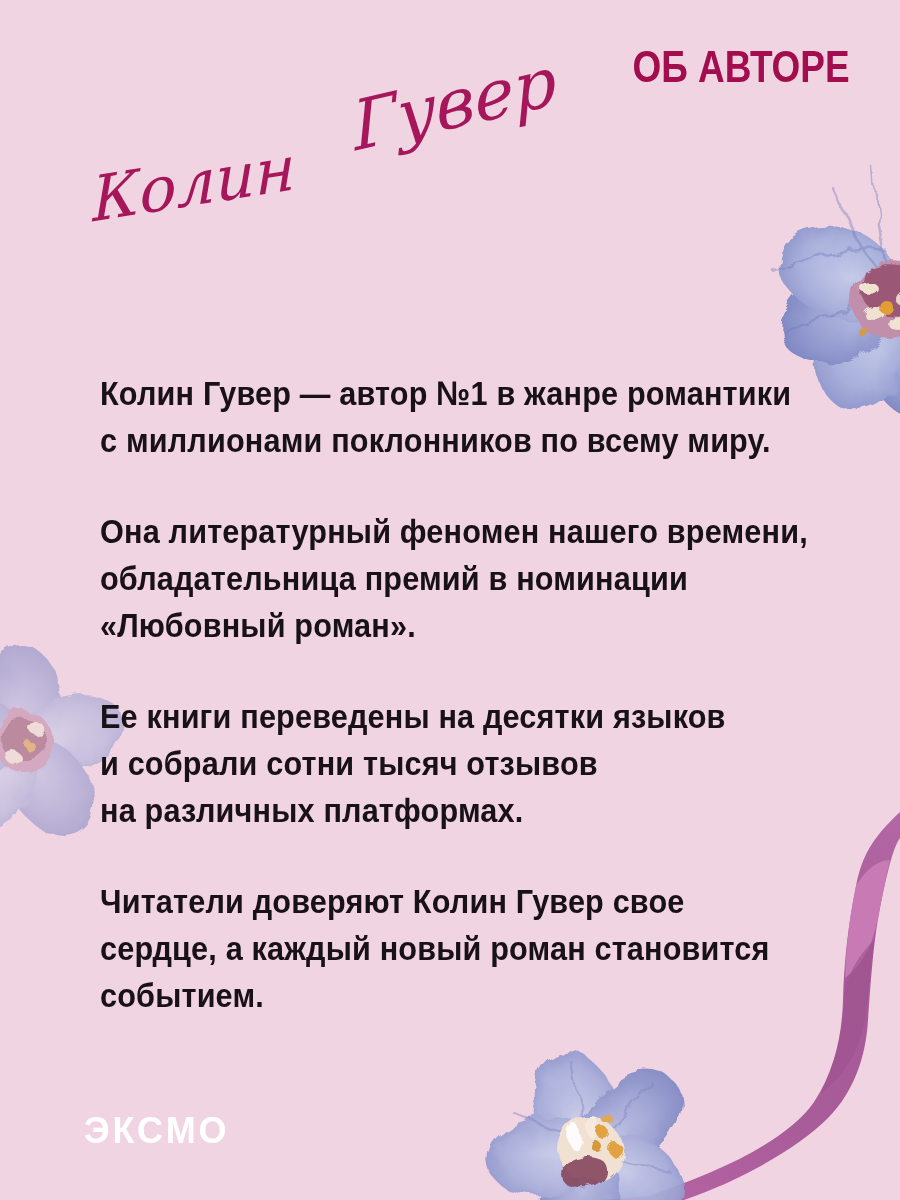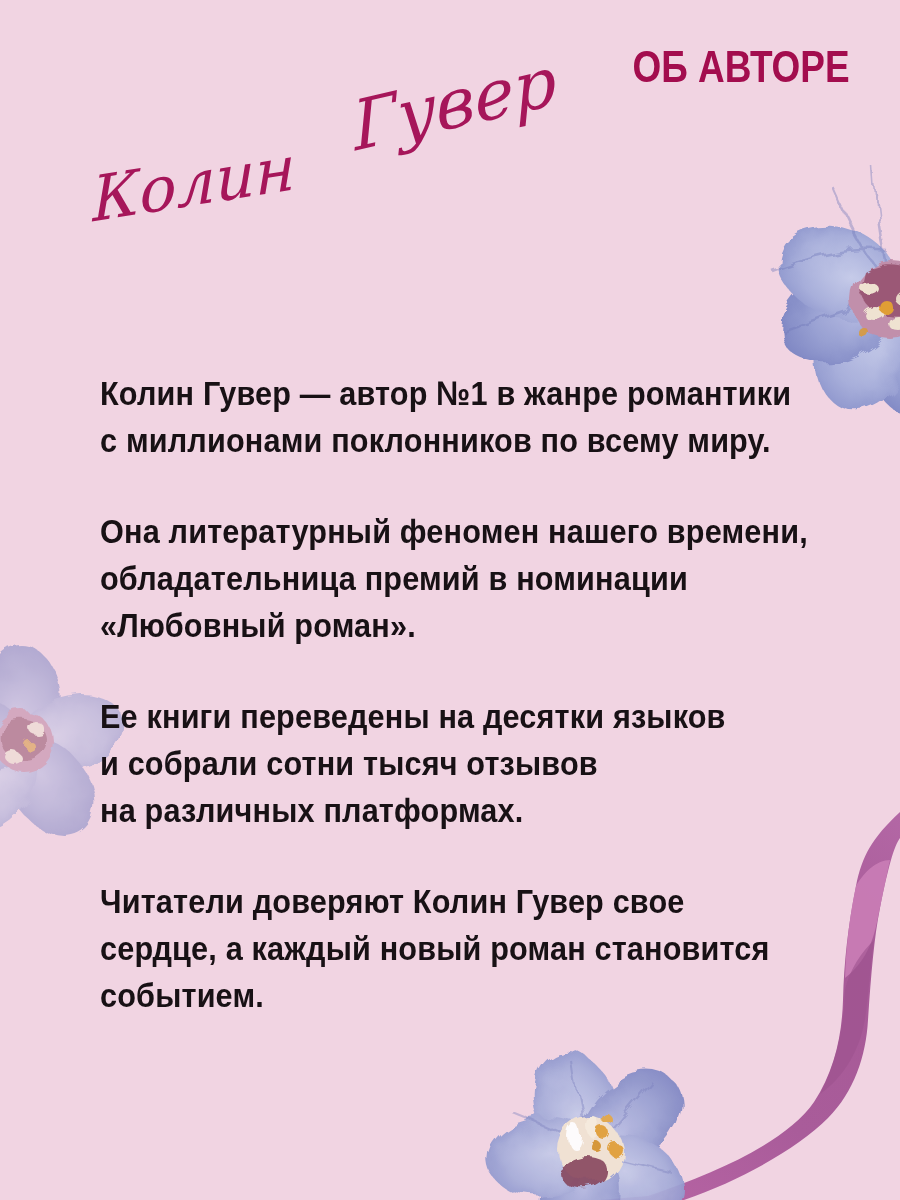--- a/index.html
+++ b/index.html
@@ -177,14 +177,15 @@
 обладательница премий в номинации
 «Любовный роман».</p>
     <p>Ее книги переведены на десятки языков
 и собрали сотни тысяч отзывов
 на различных платформах.</p>
     <p>Читатели доверяют Колин Гувер свое
 сердце, а каждый новый роман становится
 событием.</p>
   </div>
 
+  <div class="logo">ЭКСМО</div>
 
 </div>
 
 </body></html>

